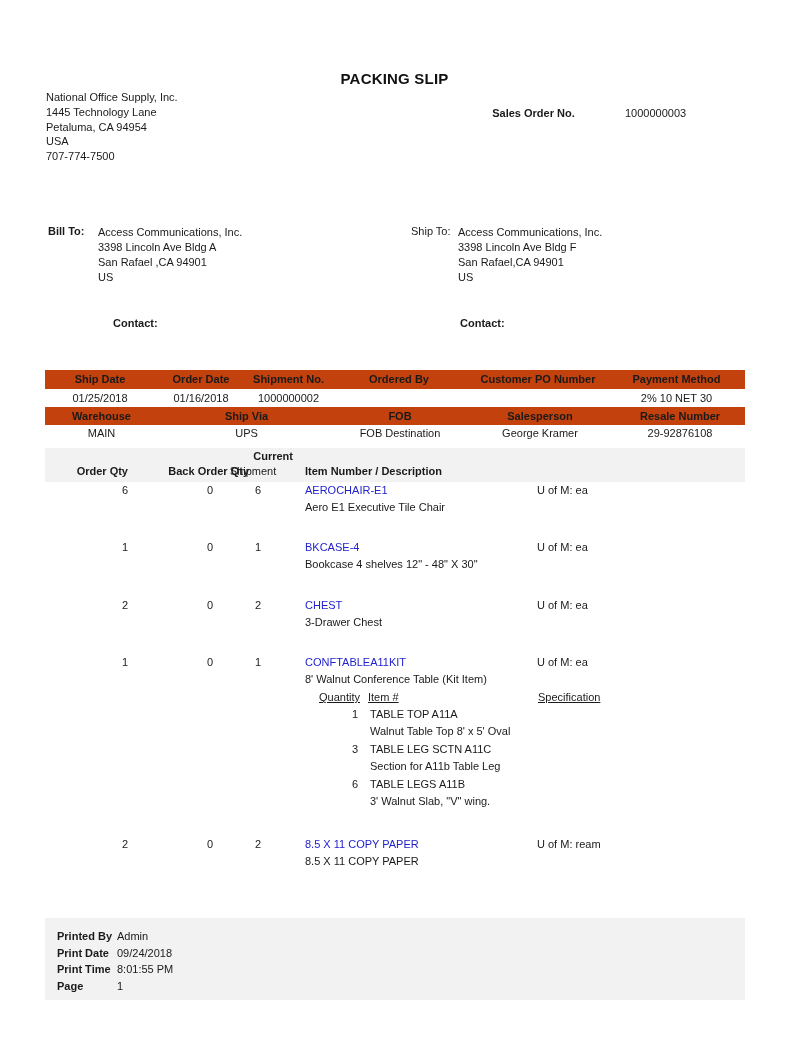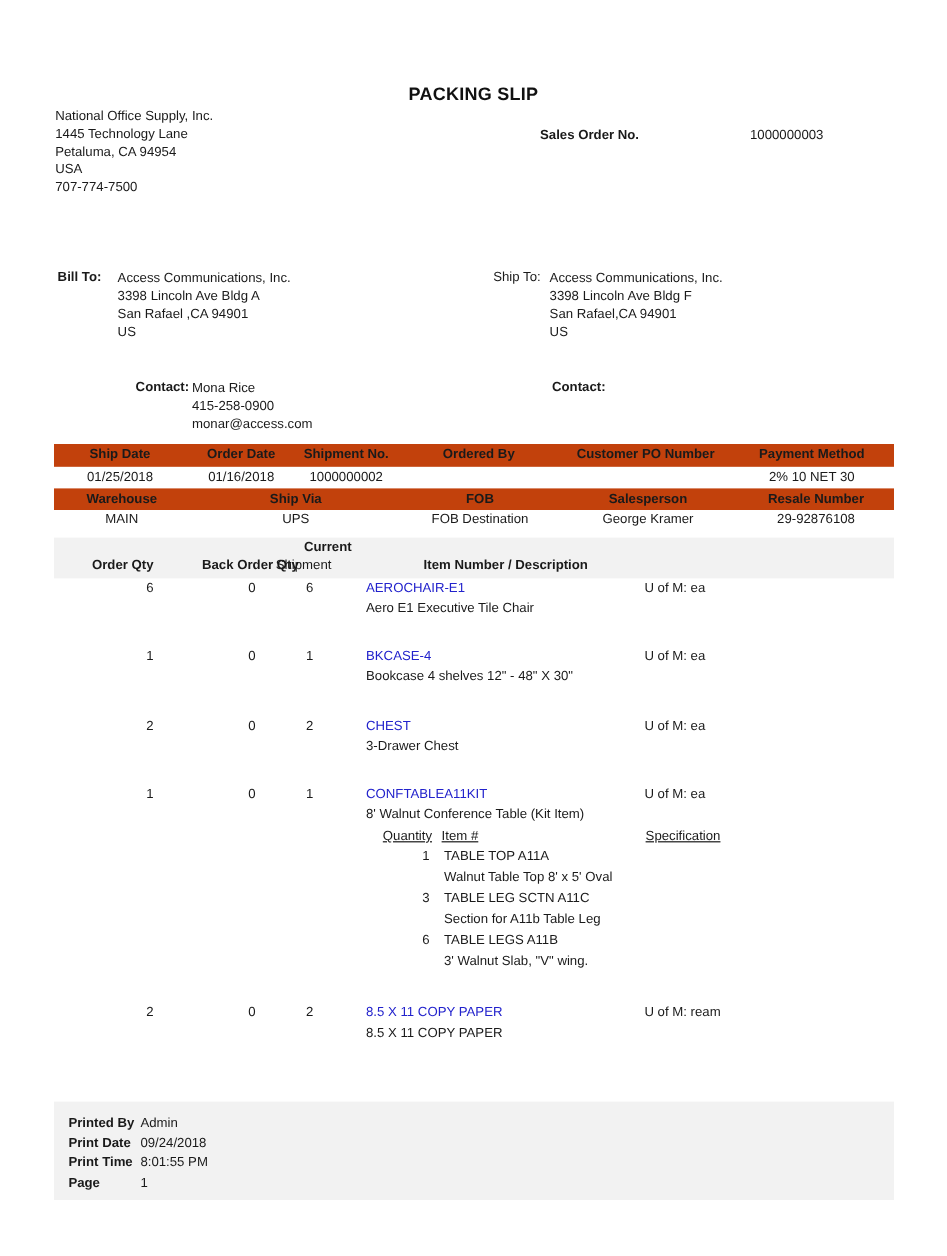--- a/index.html
+++ b/index.html
@@ -11,21 +11,21 @@
   .link{color:#2222CC;cursor:pointer;}
 
   .title{position:absolute;top:70px;left:0;width:789px;text-align:center;
          font-size:15px;font-weight:bold;letter-spacing:.2px;color:#111;}
 
   .company{position:absolute;left:46px;top:90px;line-height:14.8px;}
 
   .ref-row{position:absolute;left:450px;width:300px;display:flex;}
   .ref-row.sales{top:107px;}
   .ref-row.cust{top:142px;}
-  .ref-label{width:167px;text-align:left;font-weight:bold;}
+  .ref-label{width:167px;text-align:center;font-weight:bold;}
   .ref-value{margin-left:8px;}
 
   .bill-label{position:absolute;left:48px;top:225px;font-weight:bold;}
   .bill-addr{position:absolute;left:98px;top:225px;line-height:15px;}
   .ship-label{position:absolute;left:411px;top:225px;font-weight:normal;}
   .ship-addr{position:absolute;left:458px;top:225px;line-height:15px;}
   .bill-contact-label{position:absolute;left:113px;top:317px;font-weight:bold;}
   .bill-contact{position:absolute;left:160px;top:317px;line-height:15px;}
   .ship-contact-label{position:absolute;left:460px;top:317px;font-weight:bold;}
 
@@ -36,21 +36,21 @@
   .r1h{top:370px;height:19px;line-height:19px;}
   .r1v{top:389px;height:18px;line-height:18px;}
   .r2h{top:407px;height:18px;line-height:18px;}
   .r2v{top:425px;height:17px;line-height:17px;}
 
   .items-header{position:absolute;left:45px;top:448px;width:700px;height:34px;background:#F2F2F2;}
   .ih-current{position:absolute;left:168px;top:2px;width:80px;text-align:right;font-weight:bold;}
   .ih-qty{position:absolute;left:0;top:17px;width:83px;text-align:right;font-weight:bold;}
   .ih-bo{position:absolute;left:83px;top:17px;width:85px;text-align:right;font-weight:bold;padding-left:36px;}
   .ih-ship{position:absolute;left:168px;top:17px;width:80px;text-align:center;font-weight:normal;}
-  .ih-item{position:absolute;left:260px;top:17px;font-weight:bold;white-space:nowrap;margin-left:48px;}
+  .ih-item{position:absolute;left:260px;top:17px;font-weight:bold;white-space:nowrap;}
 
   .item-row{position:absolute;left:45px;width:700px;height:14px;}
   .c-qty{position:absolute;left:0;width:83px;text-align:right;}
   .c-bo{position:absolute;left:83px;width:85px;text-align:right;}
   .c-ship{position:absolute;left:210px;}
   .c-item{position:absolute;left:260px;white-space:nowrap;}
   .c-uom{position:absolute;left:492px;white-space:nowrap;}
   .item-desc{position:absolute;left:305px;white-space:nowrap;}
 
   .kit-qty-h{position:absolute;left:298px;width:62px;text-align:right;}
@@ -93,25 +93,20 @@
   </div>
   <div class="ship-label">Ship To:</div>
   <div class="ship-addr">
     <div>Access Communications, Inc.</div>
     <div>3398 Lincoln Ave Bldg F</div>
     <div>San Rafael,CA 94901</div>
     <div>US</div>
   </div>
 
   <div class="bill-contact-label">Contact:</div>
-  <div class="bill-contact">
-    <div>Mona Rice</div>
-    <div>415-258-0900</div>
-    <div>monar@access.com</div>
-  </div>
   <div class="ship-contact-label">Contact:</div>
 
   <div class="info-row g6 bar b r1h">
     <span>Ship Date</span>
     <span>Order Date</span>
     <span>Shipment No.</span>
     <span>Ordered By</span>
     <span>Customer PO Number</span>
     <span>Payment Method</span>
   </div>

